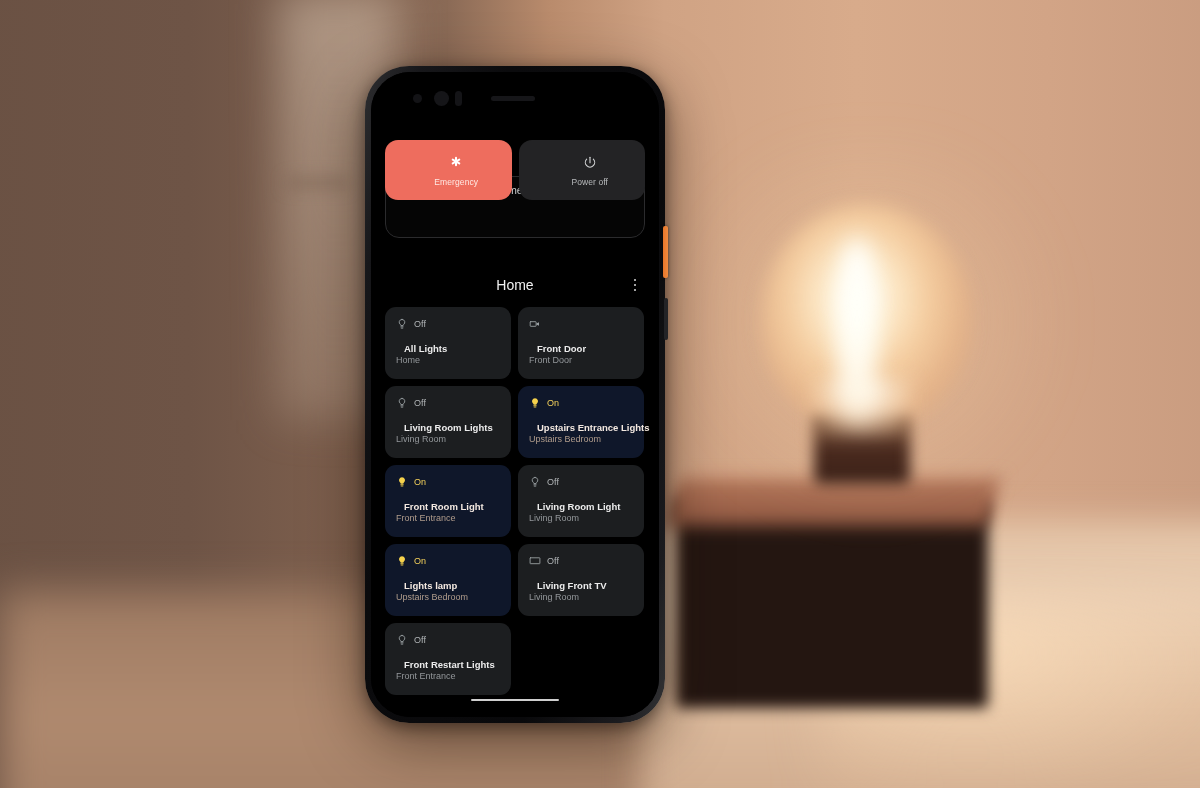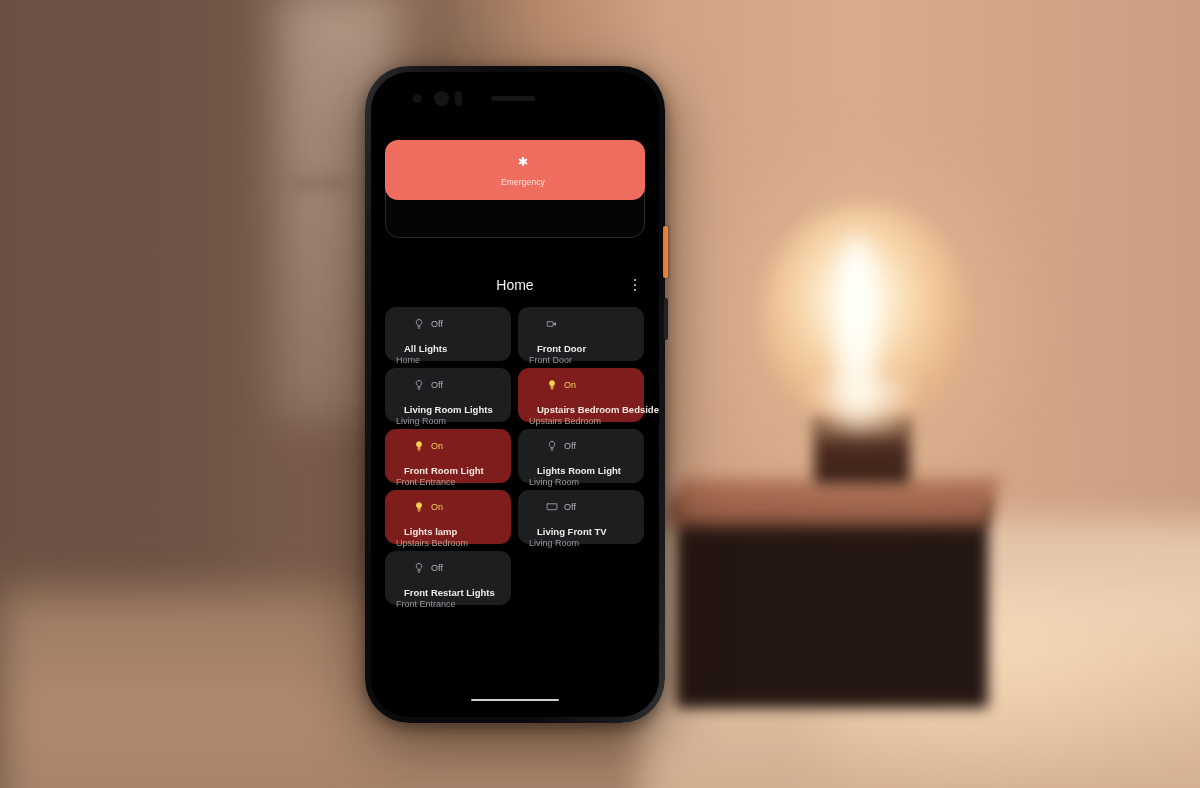--- a/index.html
+++ b/index.html
@@ -325,29 +325,29 @@
     position: absolute;
     left: 14px;
     right: 14px;
     top: 183px;
     display: flex;
     flex-wrap: wrap;
     gap: 7px;
   }
   .device-card {
     width: 126px;
-    height: 54px;
+    height: 72px;
     border-radius: 11px;
     background: #1c1e20;
-    padding: 10px 11px 0 28px;
+    padding: 10px 11px 0 11px;
     position: relative;
     cursor: pointer;
   }
   .device-card.on {
-    background: #7f1d1d;
+    background: #0f172a;
   }
   .card-status-row {
     display: flex;
     align-items: center;
     gap: 6px;
     height: 14px;
   }
   .card-icon {
     width: 12px; height: 12px;
     display: flex; align-items: center; justify-content: center;
@@ -439,20 +439,29 @@
 
         <div class="pm-btn emergency">
           <span class="pm-icon">
             <svg viewBox="0 0 24 24" width="16" height="16" fill="currentColor">
               <path d="M12 2.6a1.5 1.5 0 0 1 1.5 1.5v3.1l2.7-1.55a1.5 1.5 0 1 1 1.5 2.6L15 9.8l2.7 1.55a1.5 1.5 0 1 1-1.5 2.6L13.5 12.4v3.1a1.5 1.5 0 0 1-3 0v-3.1l-2.7 1.55a1.5 1.5 0 1 1-1.5-2.6L9 9.8 6.3 8.25a1.5 1.5 0 1 1 1.5-2.6L10.5 7.2V4.1A1.5 1.5 0 0 1 12 2.6z"></path>
             </svg>
           </span>
           <span class="pm-label">Emergency</span>
         </div>
 
+        <div class="pm-btn">
+          <span class="pm-icon">
+            <svg viewBox="0 0 24 24" width="16" height="16" fill="none" stroke="currentColor" stroke-width="1.7" stroke-linecap="round">
+              <path d="M12 3.5v8"></path>
+              <path d="M7 6.2a7 7 0 1 0 10 0"></path>
+            </svg>
+          </span>
+          <span class="pm-label">Power off</span>
+        </div>
 
 
       </div>
 
       <div id="app-header">
         <span id="app-title">Home</span>
         <div id="overflow-menu">
           <i></i>
             <i></i>
             <i></i>
@@ -502,21 +511,21 @@
           <div class="device-card on">
             <div class="card-status-row">
               <span class="card-icon">
                 <svg viewBox="0 0 24 24" width="12" height="12">
                   <path d="M12 2.5a6 6 0 0 0-3.6 10.8c.5.4.8.9.9 1.5l.1.7h5.2l.1-.7c.1-.6.4-1.1.9-1.5A6 6 0 0 0 12 2.5z" fill="currentColor"></path>
                   <path d="M9.6 17.4h4.8M10.2 20h3.6" fill="none" stroke="currentColor" stroke-width="1.8" stroke-linecap="round" stroke-linejoin="round"></path>
                 </svg>
               </span>
               <span class="card-status">On</span>
             </div>
-            <div class="card-name">Upstairs Bedroom Bedside</div>
+            <div class="card-name">Upstairs Entrance Lights</div>
             <div class="card-room">Upstairs Bedroom</div>
           </div>
           <div class="device-card on">
             <div class="card-status-row">
               <span class="card-icon">
                 <svg viewBox="0 0 24 24" width="12" height="12">
                   <path d="M12 2.5a6 6 0 0 0-3.6 10.8c.5.4.8.9.9 1.5l.1.7h5.2l.1-.7c.1-.6.4-1.1.9-1.5A6 6 0 0 0 12 2.5z" fill="currentColor"></path>
                   <path d="M9.6 17.4h4.8M10.2 20h3.6" fill="none" stroke="currentColor" stroke-width="1.8" stroke-linecap="round" stroke-linejoin="round"></path>
                 </svg>
               </span>
@@ -528,21 +537,21 @@
           <div class="device-card">
             <div class="card-status-row">
               <span class="card-icon">
                 <svg viewBox="0 0 24 24" width="12" height="12">
                   <path d="M12 2.8a5.6 5.6 0 0 0-3.3 10.1c.5.4.8 1 .9 1.6l.1.6h4.6l.1-.6c.1-.6.4-1.2.9-1.6A5.6 5.6 0 0 0 12 2.8z" fill="none" stroke="currentColor" stroke-width="1.8" stroke-linecap="round" stroke-linejoin="round"></path>
                   <path d="M9.8 17.6h4.4M10.4 20.2h3.2" fill="none" stroke="currentColor" stroke-width="1.8" stroke-linecap="round" stroke-linejoin="round"></path>
                 </svg>
               </span>
               <span class="card-status">Off</span>
             </div>
-            <div class="card-name">Lights Room Light</div>
+            <div class="card-name">Living Room Light</div>
             <div class="card-room">Living Room</div>
           </div>
           <div class="device-card on">
             <div class="card-status-row">
               <span class="card-icon">
                 <svg viewBox="0 0 24 24" width="12" height="12">
                   <path d="M12 2.5a6 6 0 0 0-3.6 10.8c.5.4.8.9.9 1.5l.1.7h5.2l.1-.7c.1-.6.4-1.1.9-1.5A6 6 0 0 0 12 2.5z" fill="currentColor"></path>
                   <path d="M9.6 17.4h4.8M10.2 20h3.6" fill="none" stroke="currentColor" stroke-width="1.8" stroke-linecap="round" stroke-linejoin="round"></path>
                 </svg>
               </span>

